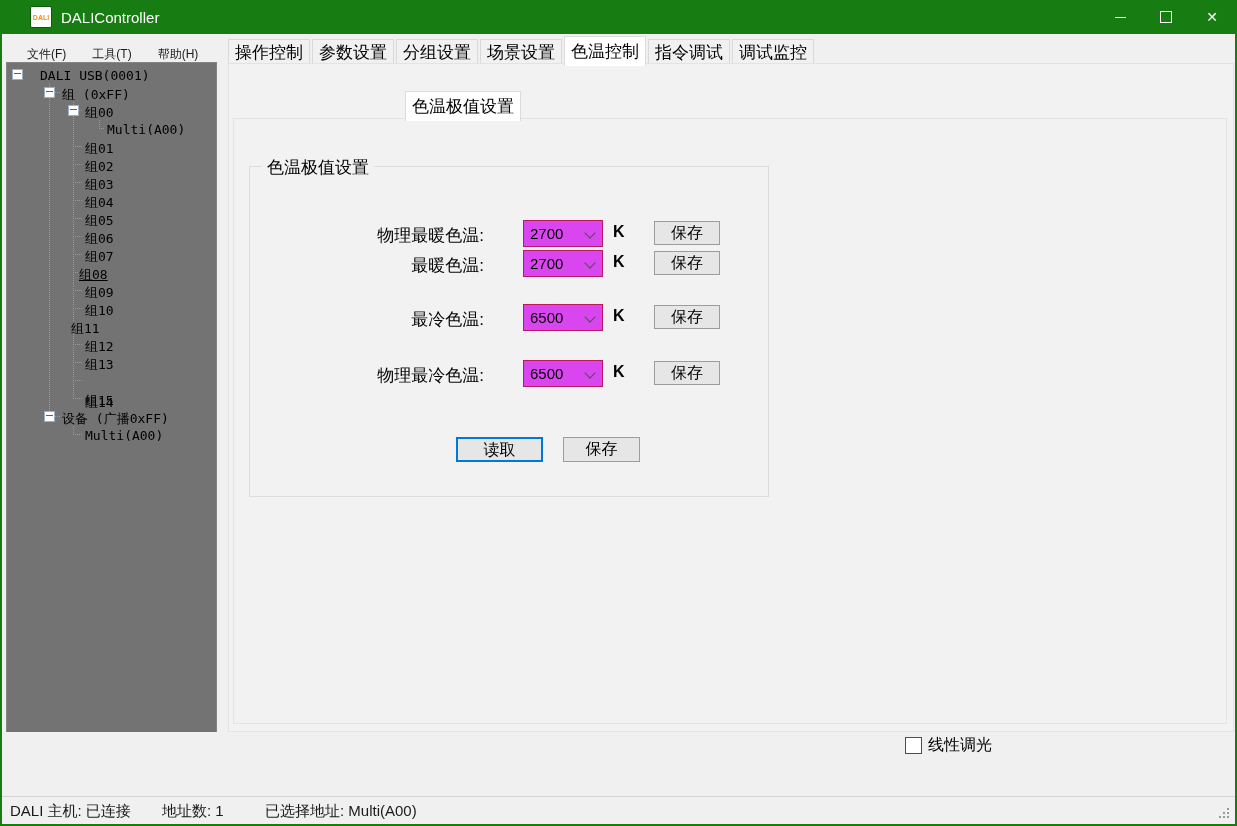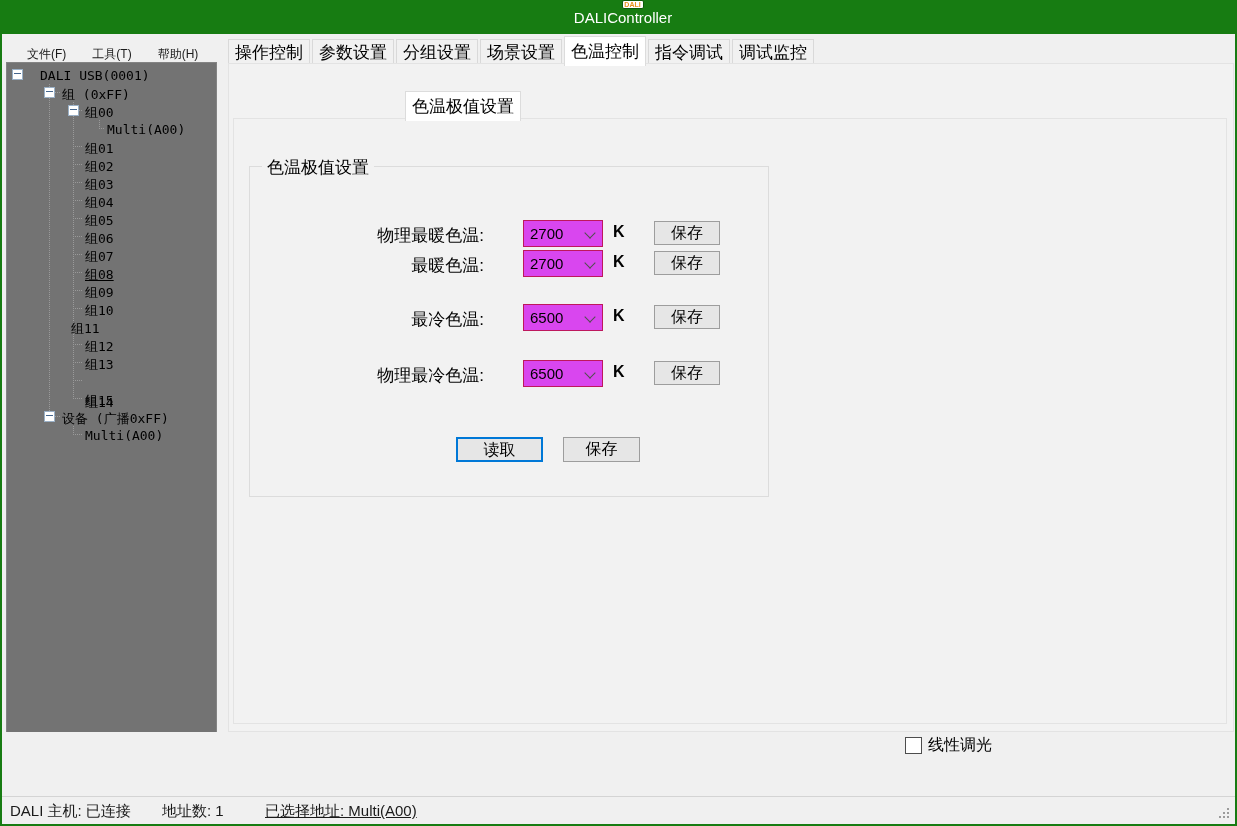--- a/index.html
+++ b/index.html
@@ -1,20 +1,20 @@
 <!DOCTYPE html>
 <html><head>
 <meta charset="utf-8">
 <style>
   html,body{margin:0;padding:0;background:#555;}
   #window{position:relative;width:1237px;height:826px;background:#177c12;font-family:"Liberation Sans","DejaVu Sans",sans-serif;overflow:hidden;}
   #client{position:absolute;left:2px;right:2px;top:0;bottom:2px;background:#f0f0f0;}
 
   
-  #titlebar{position:absolute;left:0;right:0;top:0;height:34px;background:#177c12;display:flex;align-items:center;flex-direction:column;}
+  #titlebar{position:absolute;left:0;right:0;top:0;height:34px;background:#177c12;display:flex;align-items:center;}
   #app-icon{width:20px;height:20px;margin-left:28px;background:#fff;border-radius:2px;display:flex;align-items:center;justify-content:center;
             font-size:7px;font-weight:bold;color:#e8921c;letter-spacing:0;border:1px solid #0d5a0a;}
   #title-text{color:#fff;font-size:15px;margin-left:9px;}
   #win-controls{margin-left:auto;display:flex;height:38px;}
   .win-btn{width:46px;height:38px;display:flex;align-items:center;justify-content:center;color:#fff;}
   .glyph-min{width:11px;height:1px;background:#fff;display:block;}
   .glyph-max{width:10px;height:10px;border:1px solid #fff;display:block;}
   .glyph-close{font-size:14px;line-height:1;color:#fff;}
 
   
@@ -57,21 +57,21 @@
   .save-small{position:absolute;left:404px;top:1px;width:66px;height:24px;}
   #read-button{position:absolute;left:222px;top:318px;width:87px;height:25px;border:2px solid #0078d7;}
   #save-button{position:absolute;left:329px;top:318px;width:77px;height:25px;}
 
   
   #footer-strip{position:absolute;left:0;right:0;top:732px;height:27px;background:#f0f0f0;display:flex;align-items:center;}
   #linear-checkbox{position:absolute;left:903px;top:5px;width:15px;height:15px;background:#fff;border:1px solid #4d4d4d;}
   #linear-label{position:absolute;left:926px;top:3px;font-size:16px;color:#000;}
   #statusbar{position:absolute;left:0;right:0;bottom:0;height:27px;background:#f0f0f0;border-top:1px solid #d4d4d4;}
   .status-seg{position:absolute;top:5px;font-size:15px;color:#1a1a1a;white-space:nowrap;}
-  #status-host{left:8px;} #status-count{left:160px;} #status-selected{left:263px;text-decoration:underline;}
+  #status-host{left:8px;} #status-count{left:160px;} #status-selected{left:263px;}
   #grip{position:absolute;right:4px;bottom:4px;width:12px;height:12px;}
   #grip::before{content:"";position:absolute;left:0;top:8px;width:2px;height:2px;background:#9b9b9b;
       box-shadow:4px 0 #9b9b9b,8px 0 #9b9b9b,4px -4px #9b9b9b,8px -4px #9b9b9b,8px -8px #9b9b9b;}
 </style>
 </head>
 <body>
 
 <div id="window">
   <div id="client">
 
@@ -162,21 +162,21 @@
           <div class="trow">
             <span class="vline" style="left: 42px;"></span>
             <span class="vline" style="left: 66px;"></span>
             <span class="hline" style="left: 66px; width: 10px;"></span>
             <span class="tlabel" style="left: 78px;">组07</span>
           </div>
           <div class="trow">
             <span class="vline" style="left: 42px;"></span>
             <span class="vline" style="left: 66px;"></span>
             <span class="hline" style="left: 66px; width: 10px;"></span>
-            <span class="tlabel" style="left: 78px; text-decoration: underline;">组08</span>
+            <span class="tlabel" style="left: 72px; text-decoration: underline;">组08</span>
           </div>
           <div class="trow">
             <span class="vline" style="left: 42px;"></span>
             <span class="vline" style="left: 66px;"></span>
             <span class="hline" style="left: 66px; width: 10px;"></span>
             <span class="tlabel" style="left: 78px;">组09</span>
           </div>
           <div class="trow">
             <span class="vline" style="left: 42px;"></span>
             <span class="vline" style="left: 66px;"></span>

